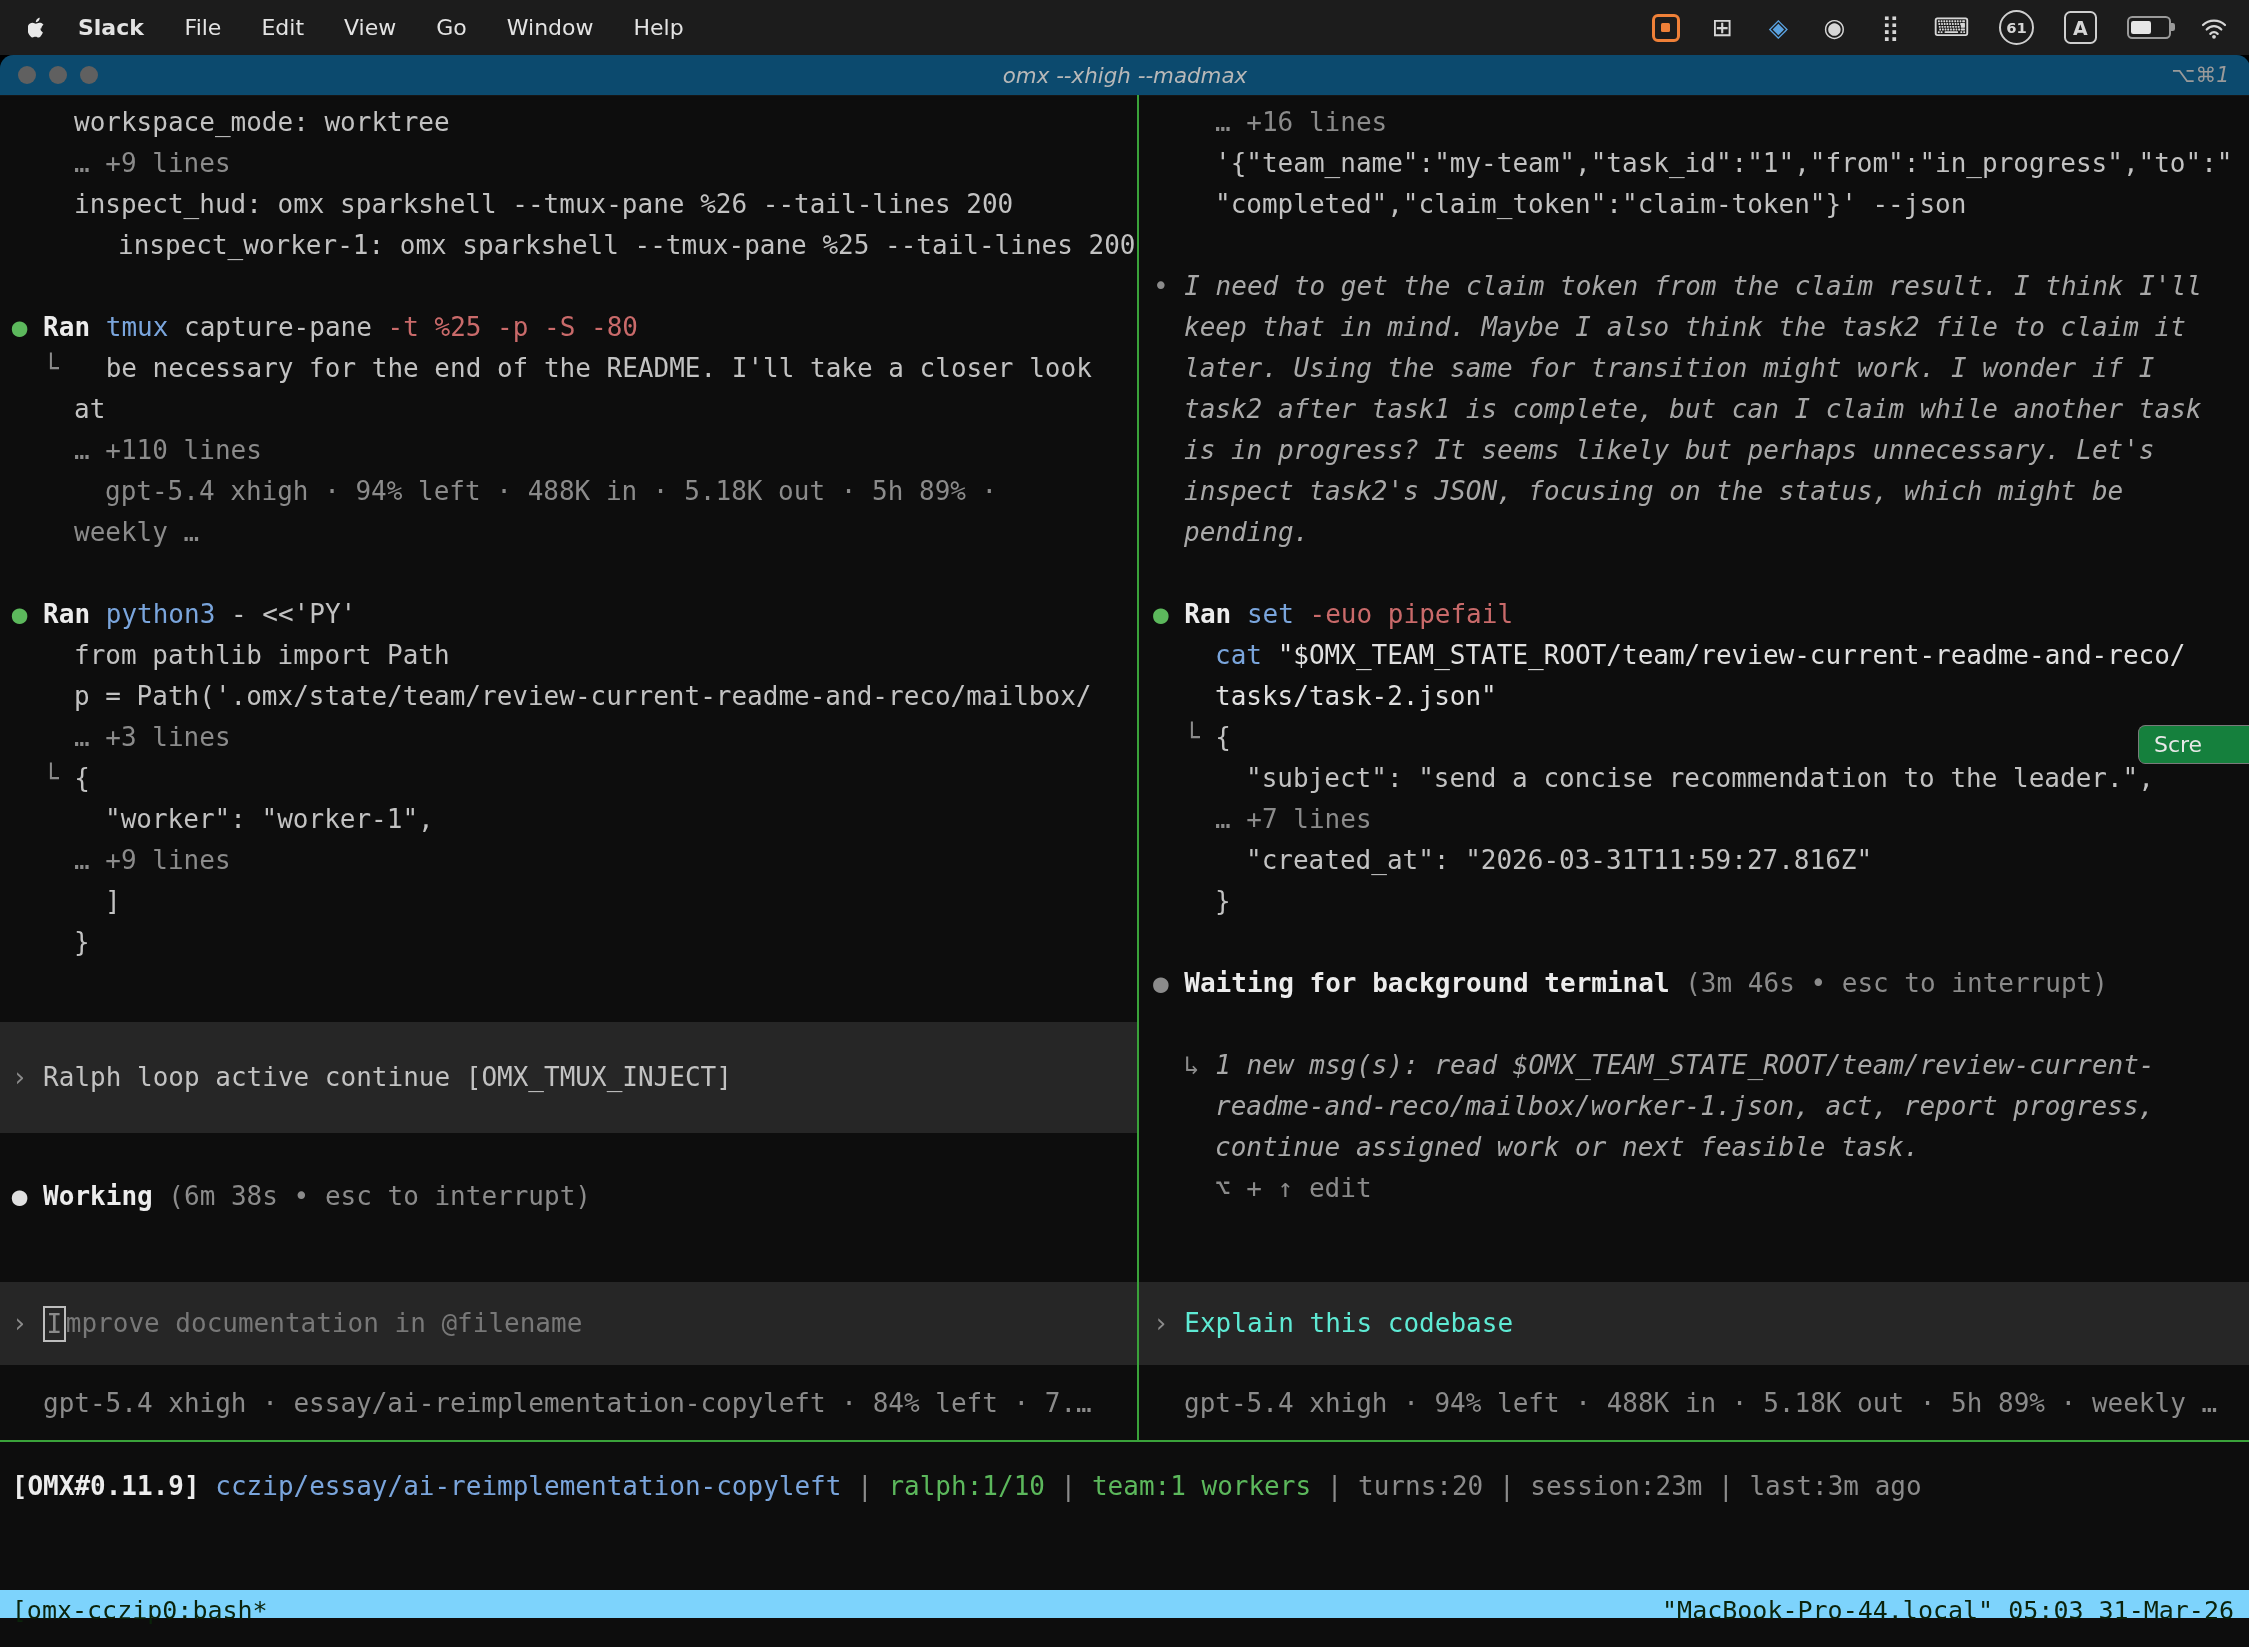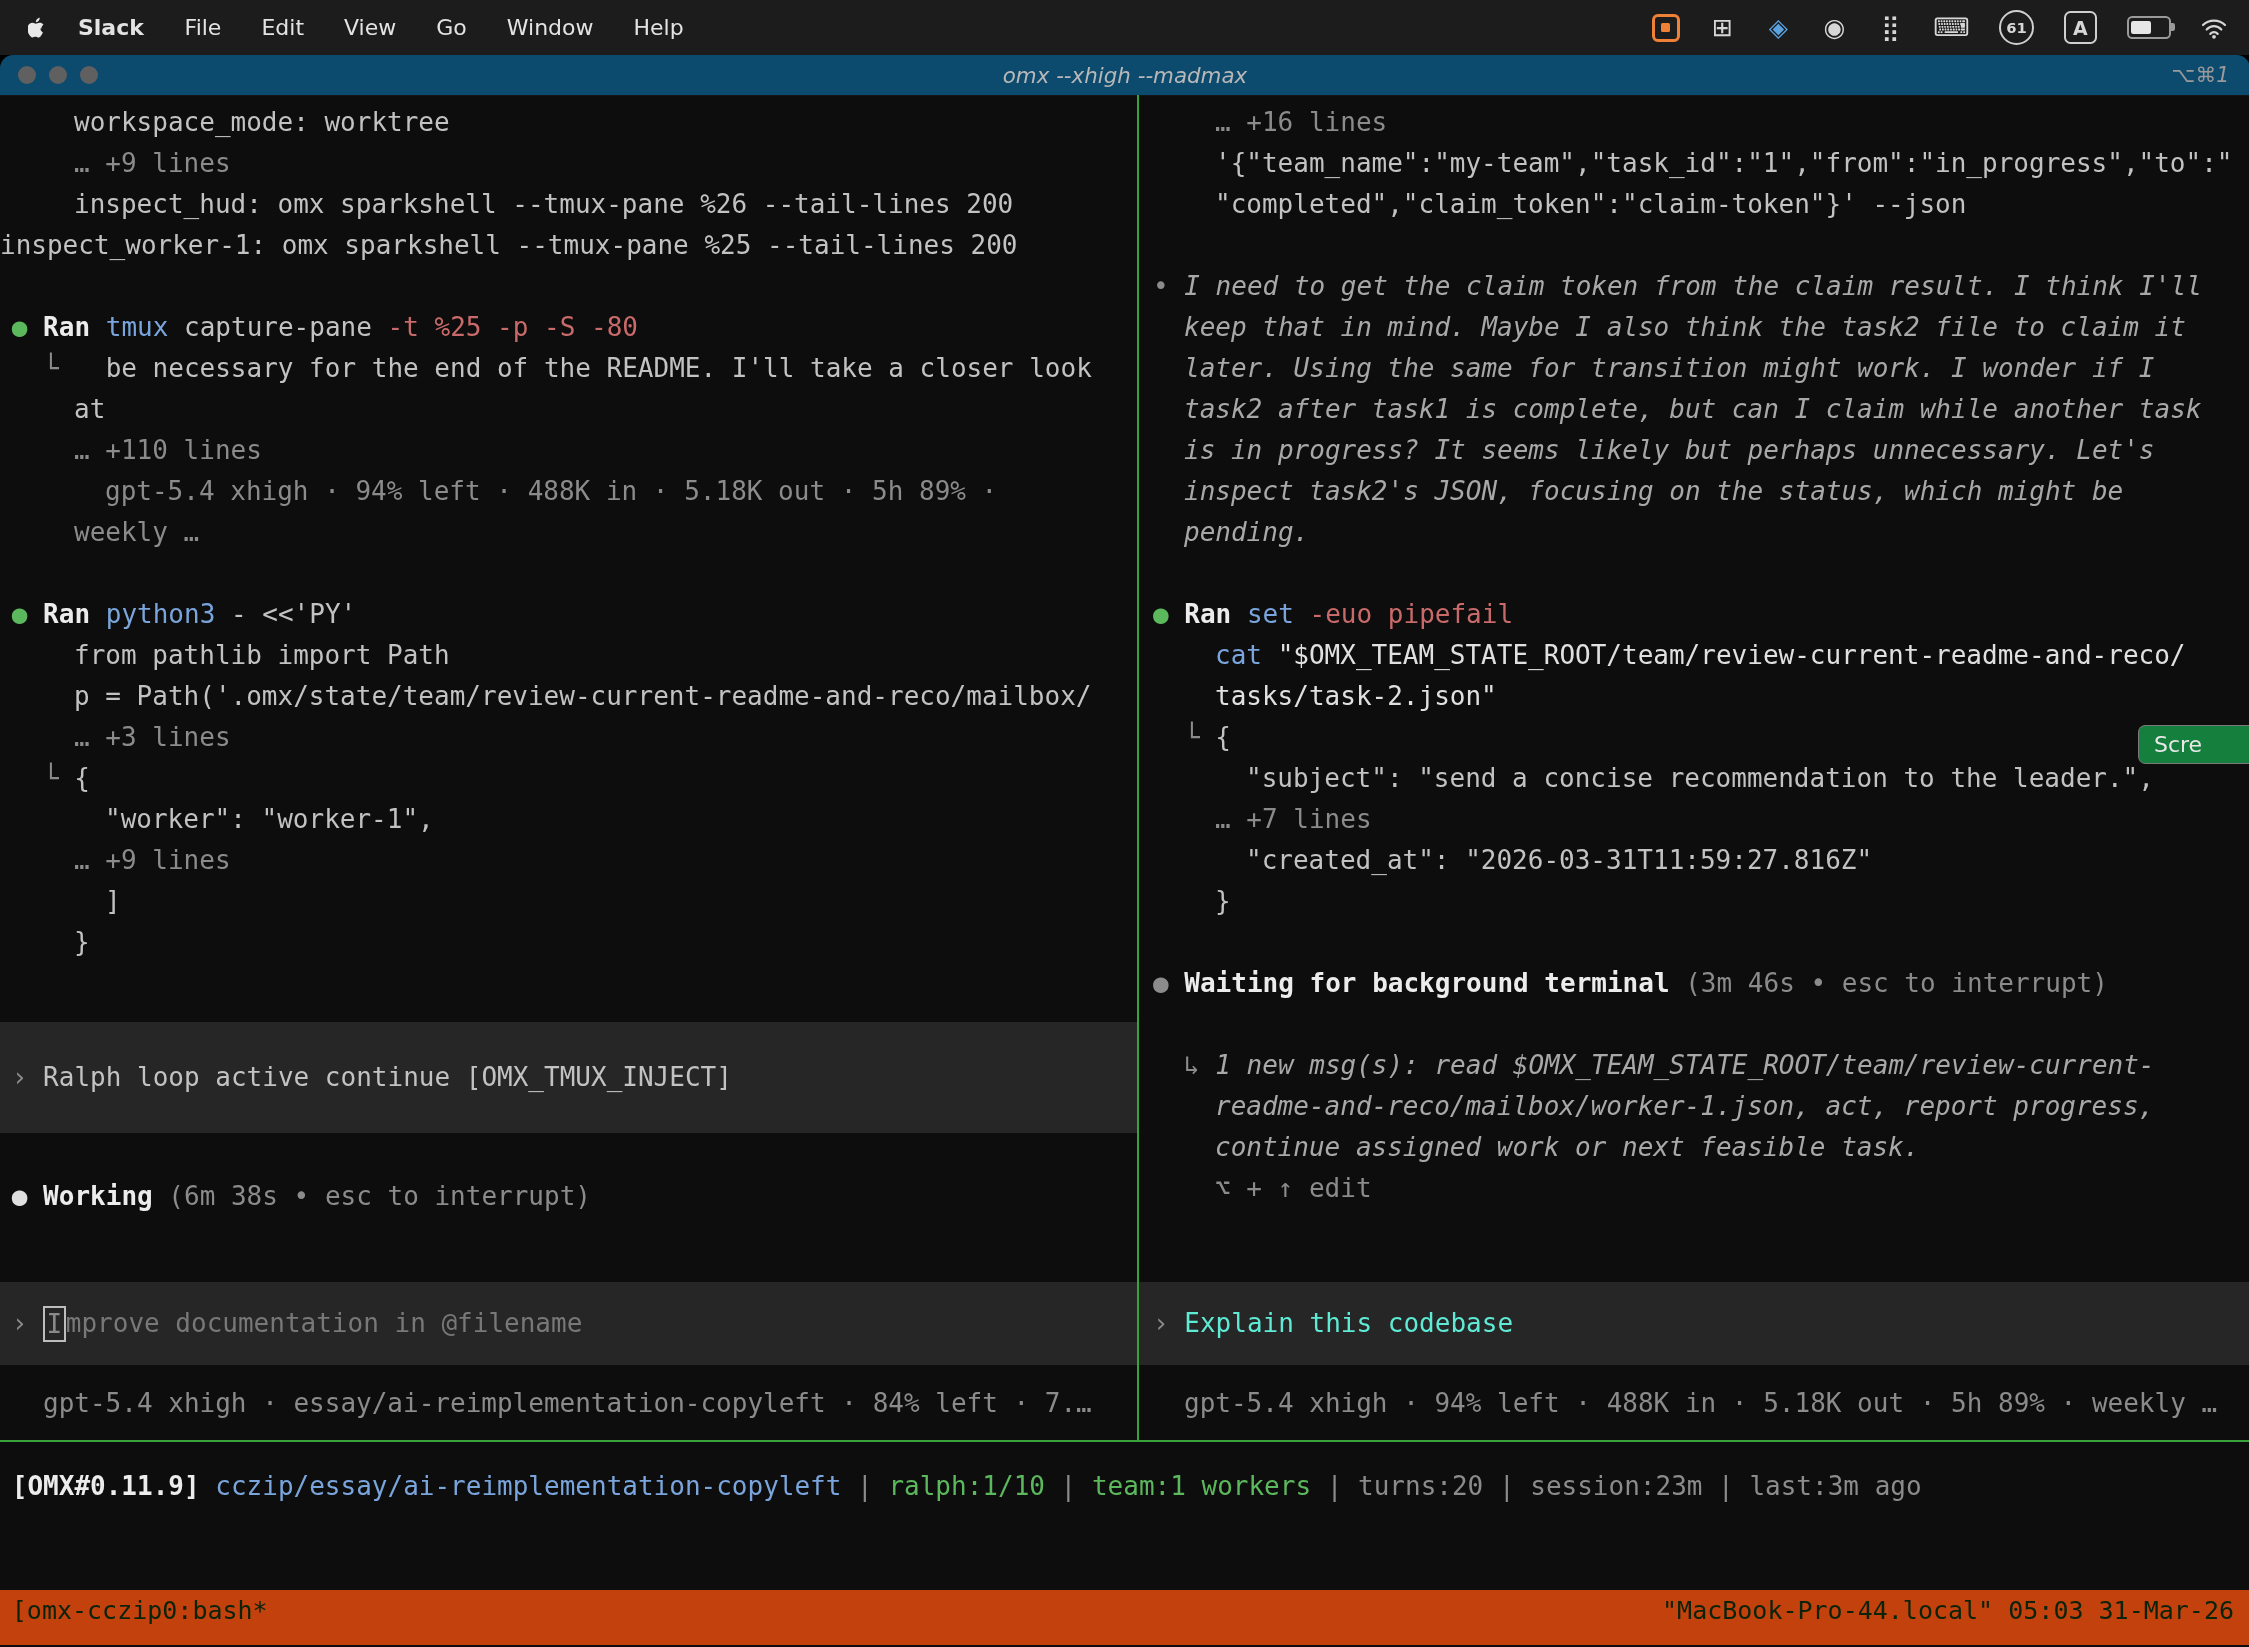--- a/index.html
+++ b/index.html
@@ -54,21 +54,21 @@
   .s-bold{color:#ececec;font-weight:bold;}
   .s-white{color:#e0e0e0;}
   .s-blue{color:#7aa5dc;}
   .s-red{color:#c96a6a;}
   .s-green{color:#5cb85c;}
   .s-it{color:#a8a8a8;font-style:italic;}
   .s-cursor{display:inline-block;height:32px;line-height:32px;border:2.2px solid #bdbdbd;padding:0 1.5px;color:#8a8a8a;}
 
   
   .hud{position:absolute;top:1411px;left:0;right:0;height:41px;line-height:41px;font-size:26px;padding-left:11.8px;white-space:pre;}
-  .tmuxbar{position:absolute;top:1535px;left:0;right:0;height:55px;background:#c2410c;color:#0b230b;
+  .tmuxbar{position:absolute;top:1535px;left:0;right:0;height:28px;background:#7dd3fc;color:#0b230b;
            font-size:25px;line-height:41px;display:flex;font-weight:500;}
   .tmux-left{padding-left:11.8px;white-space:pre;}
   .tmux-right{margin-left:auto;padding-right:16px;white-space:pre;}
 
   
   .scre-overlay{position:absolute;top:670px;right:0;height:37px;min-width:96px;background:#15803d;
                 border:1.5px solid #7a7a7a;border-right:none;border-radius:7.4px 0 0 7.4px;color:#e8e8e8;
                 font-family:"DejaVu Sans",sans-serif;font-size:22px;display:flex;align-items:center;
                 padding-left:14.8px;z-index:5;}
 </style>
@@ -128,21 +128,21 @@
         <span class="tl"></span>
       </div>
       <div class="win-title">omx --xhigh --madmax</div>
       <div class="tb-right">⌥⌘1</div>
     </div>
 
     <div class="pane pane-left" id="pane-left">
         <div class="line" style="padding-left: 74px;"><span class="s-fg">workspace_mode: worktree</span></div>
         <div class="line" style="padding-left: 74px;"><span class="s-dim">… +9 lines</span></div>
         <div class="line" style="padding-left: 74px;"><span class="s-fg">inspect_hud: omx sparkshell --tmux-pane %26 --tail-lines 200</span></div>
-        <div class="line" style=""><span class="s-fg">inspect_worker-1: omx sparkshell --tmux-pane %25 --tail-lines 200</span></div>
+        <div class="line" style="padding-left: 74px; margin-left: 44px;"><span class="s-fg">inspect_worker-1: omx sparkshell --tmux-pane %25 --tail-lines 200</span></div>
         <div class="line" style="padding-left: 11.8px;"></div>
         <div class="line" style="padding-left: 11.8px;"><span class="s-green">● </span><span class="s-bold">Ran </span><span class="s-blue">tmux </span><span class="s-fg">capture-pane </span><span class="s-red">-t %25 -p -S -80</span></div>
         <div class="line" style="padding-left: 43px;"><span class="s-dim">└   </span><span class="s-fg">be necessary for the end of the README. I'll take a closer look</span></div>
         <div class="line" style="padding-left: 74px;"><span class="s-fg">at</span></div>
         <div class="line" style="padding-left: 74px;"><span class="s-dim">… +110 lines</span></div>
         <div class="line" style="padding-left: 105px;"><span class="s-dim">gpt-5.4 xhigh · 94% left · 488K in · 5.18K out · 5h 89% ·</span></div>
         <div class="line" style="padding-left: 74px;"><span class="s-dim">weekly …</span></div>
         <div class="line" style="padding-left: 11.8px;"></div>
         <div class="line" style="padding-left: 11.8px;"><span class="s-green">● </span><span class="s-bold">Ran </span><span class="s-blue">python3 </span><span class="s-fg">- &lt;&lt;'PY'</span></div>
         <div class="line" style="padding-left: 74px;"><span class="s-fg">from pathlib import Path</span></div>

